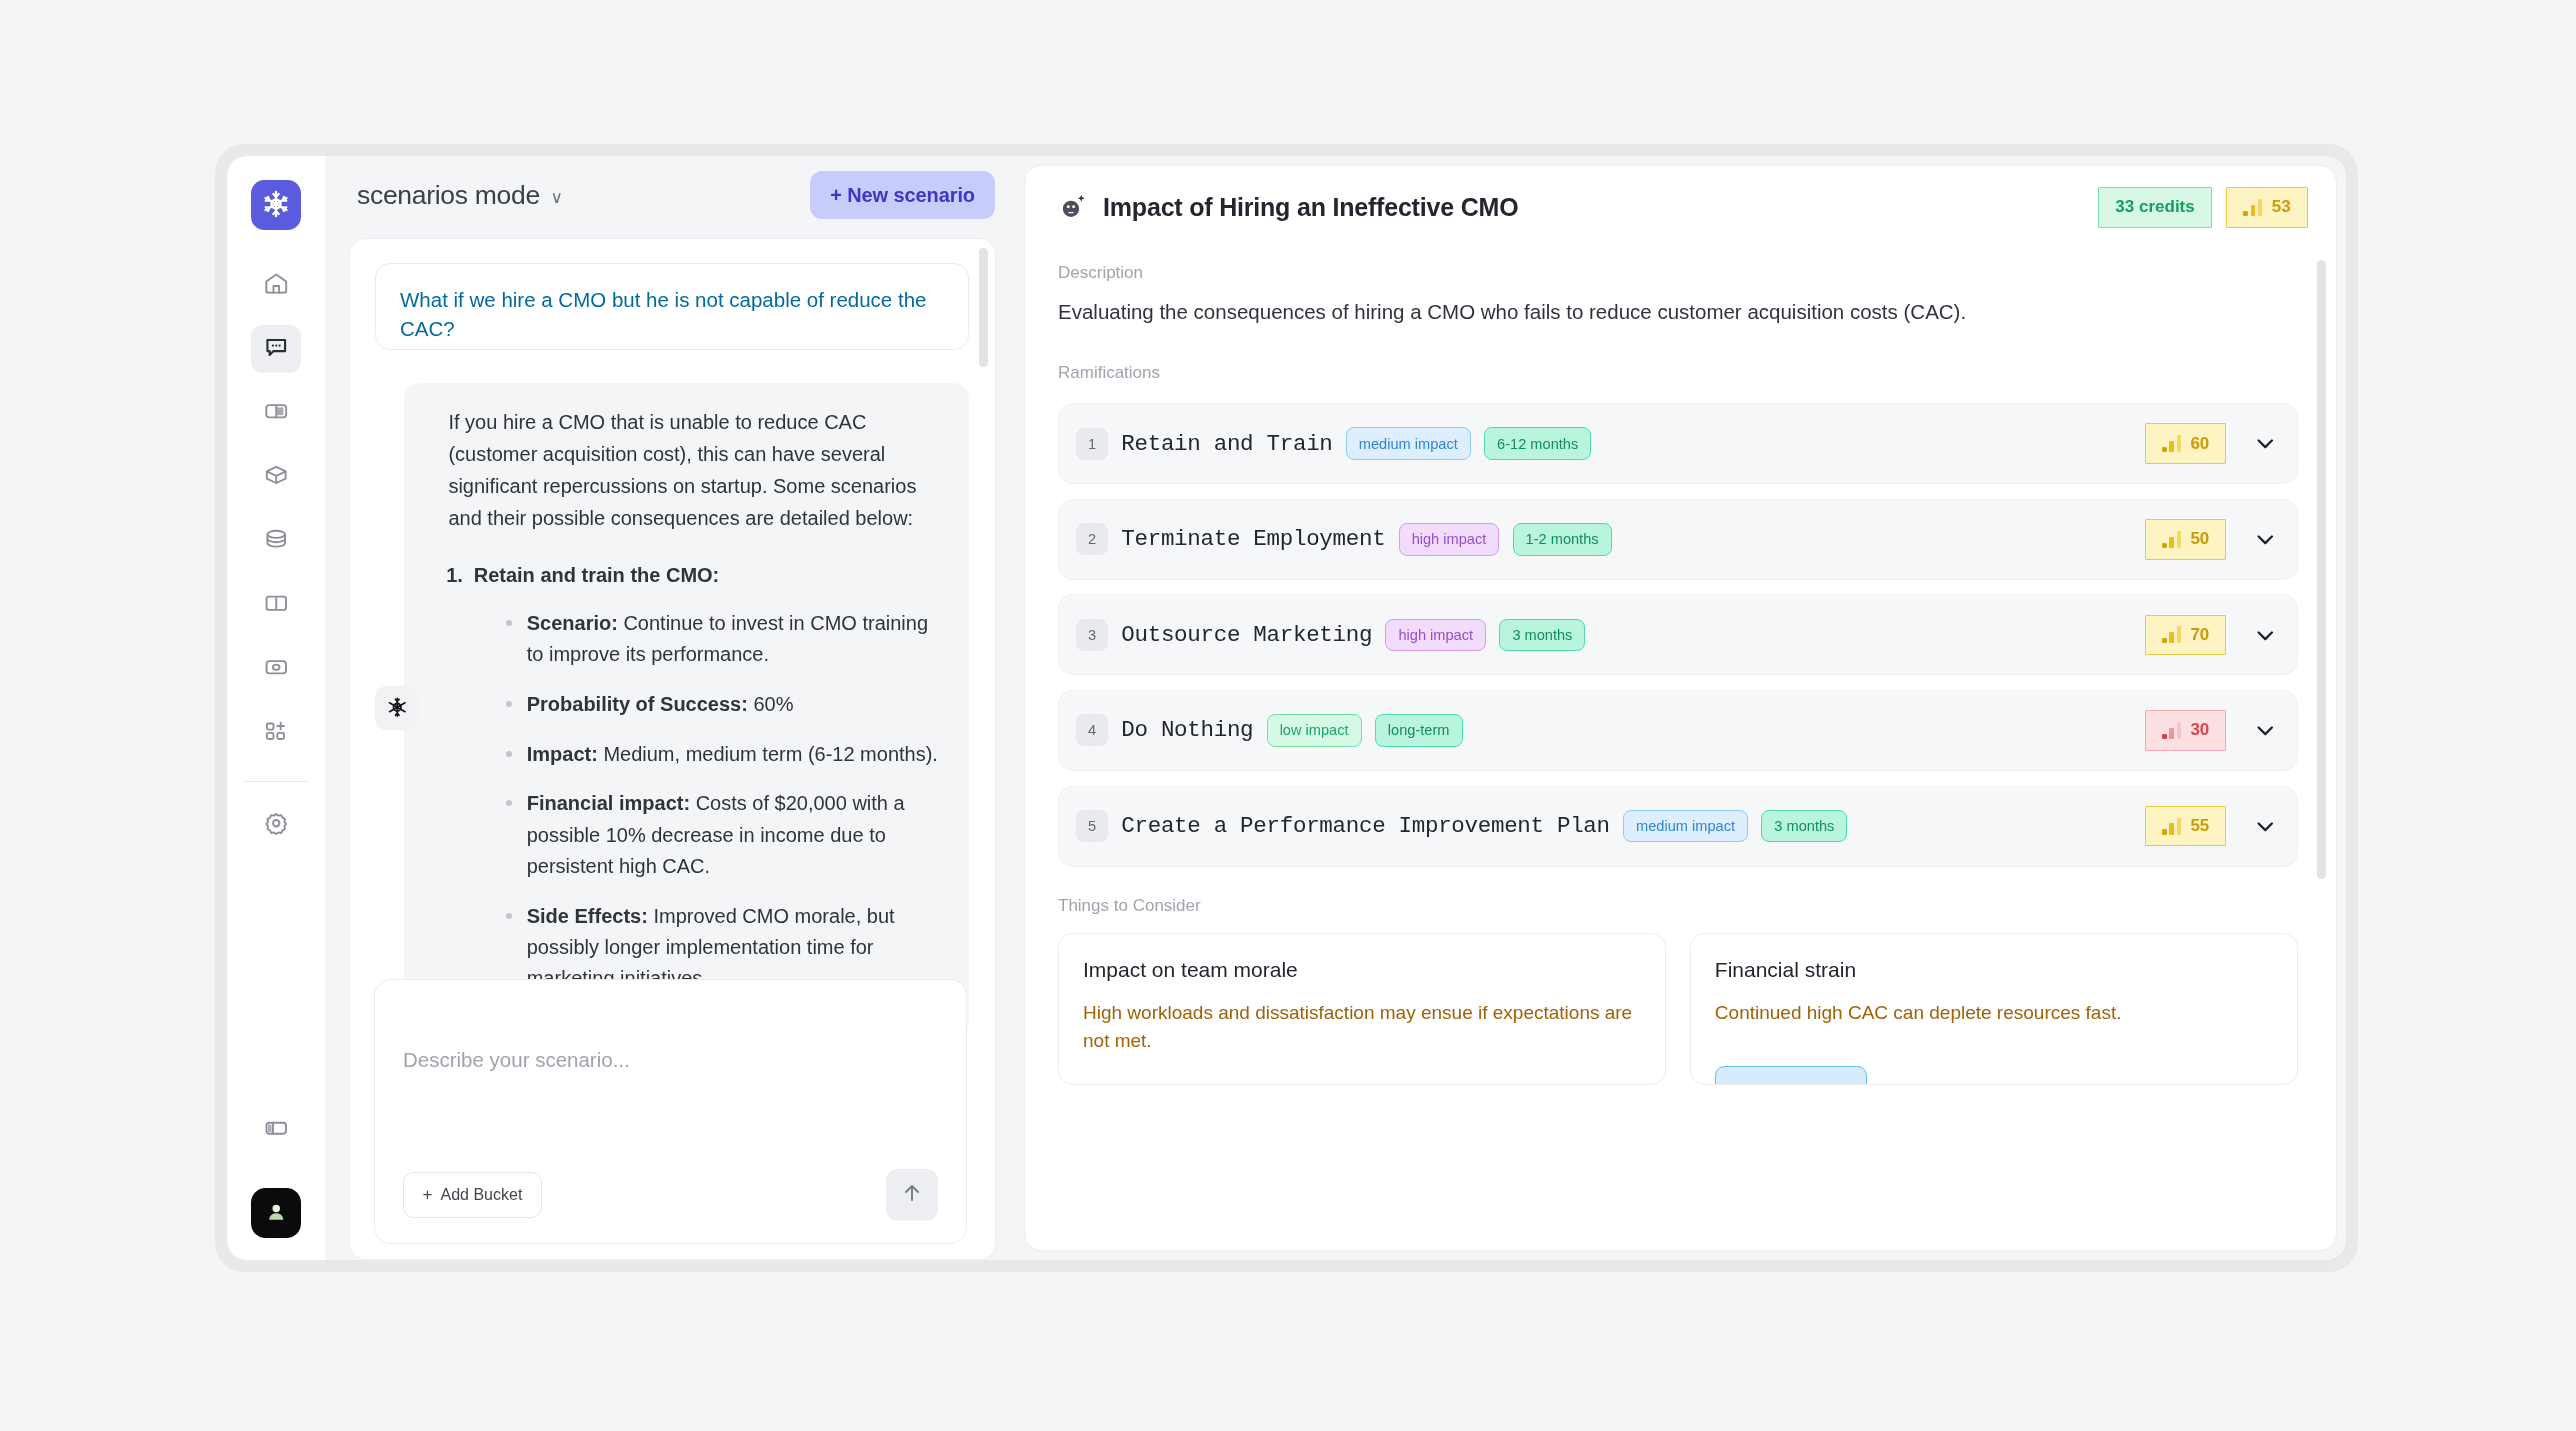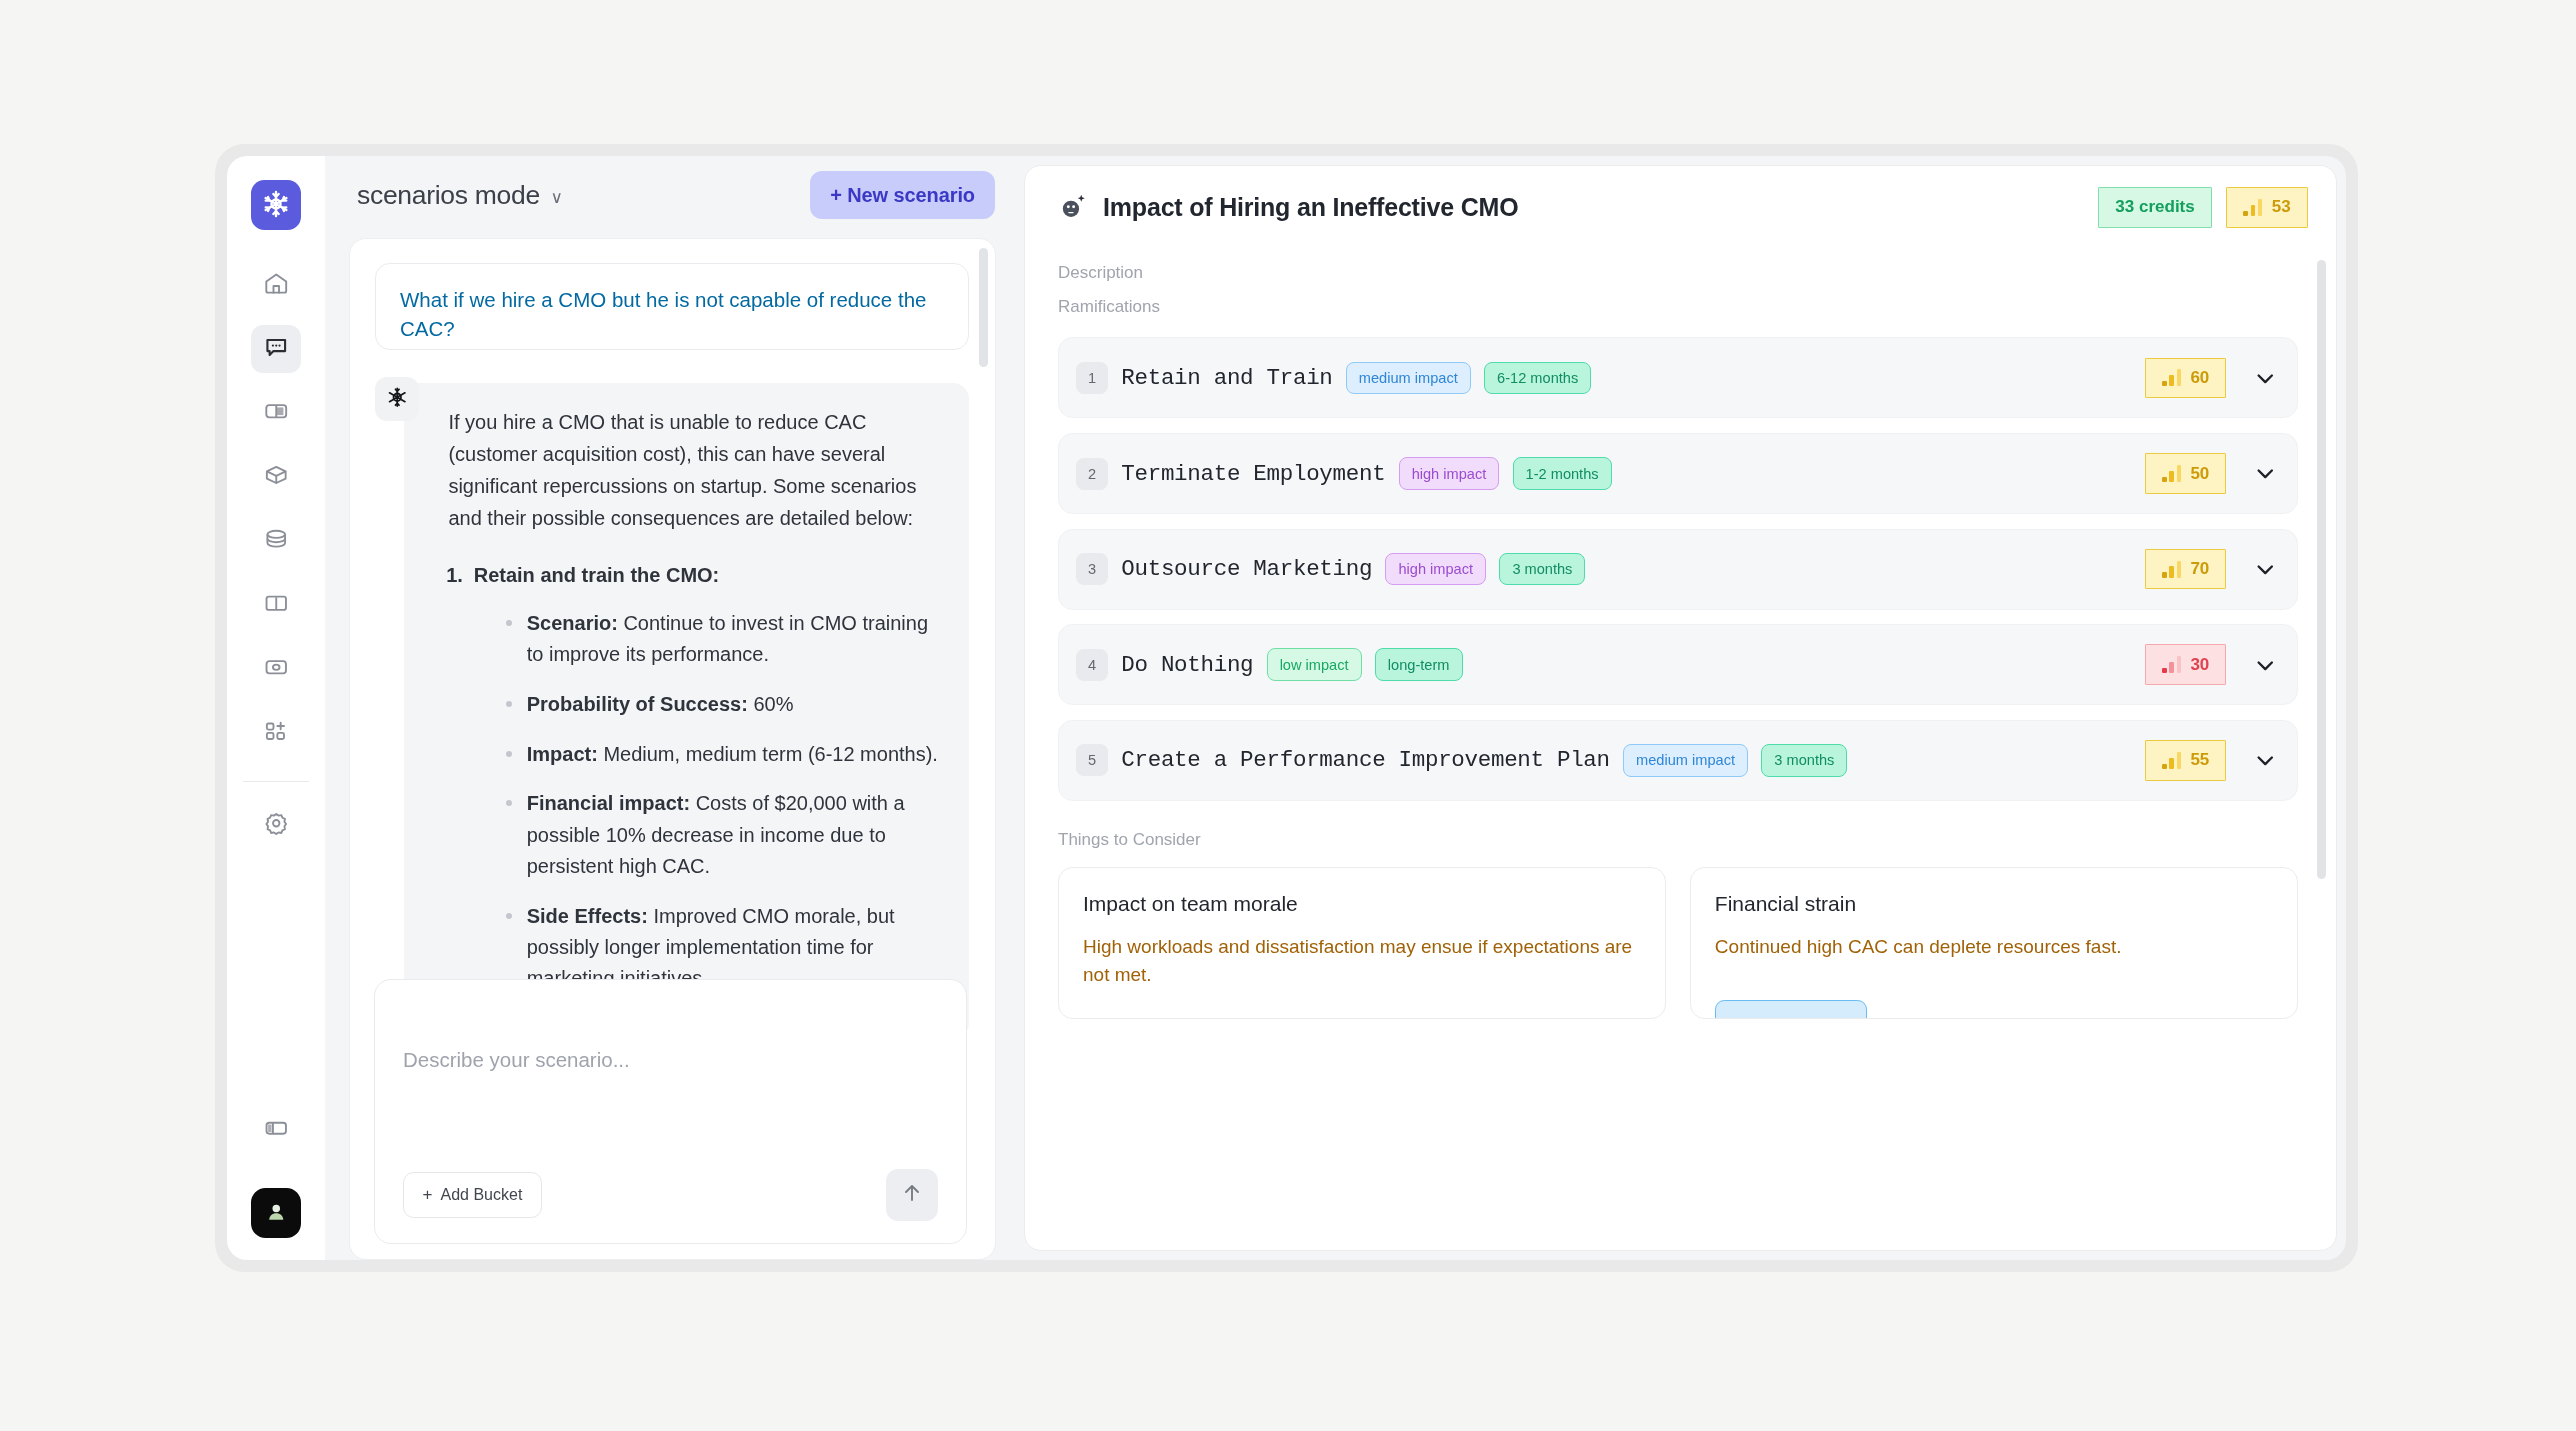--- a/index.html
+++ b/index.html
@@ -135,21 +135,21 @@
     border: 0.7px solid #e9ebee;
     border-radius: 14.6px;
     padding: 21px 24px 6px 24px;
     font-size: 20.5px;
     line-height: 1.42;
     color: #0369a1;
   }
   #assistant-row {
     margin-top: 26.5px;
     display: flex;
-    align-items: flex-start;
+    align-items: center;
     gap: 0;
   }
   .bot-badge {
     width: 44px; height: 44px;
     border-radius: 12px;
     background: #f1f2f4;
     display: flex; align-items: center; justify-content: center;
     flex: 0 0 44px;
     position: relative;
     z-index: 2;
@@ -612,20 +612,21 @@
               <i></i>
               <i></i>
             </span>
           <span>53</span>
         </span>
       </div>
 
       <div id="detail-body">
 
         <div class="section-label">Description</div>
+        <div id="description-text">Evaluating the consequences of hiring a CMO who fails to reduce customer acquisition costs (CAC).</div>
 
         <div class="section-label" id="ramifications-label">Ramifications</div>
 
         <div class="ram-row">
           <span class="ram-num">1</span>
           <span class="ram-title">Retain and Train</span>
           <span class="tag tag-impact-medium">medium impact</span>
           <span class="tag tag-time">6-12 months</span>
           <span class="ram-spacer"></span>
           <span class="pill pill-score-yellow">

